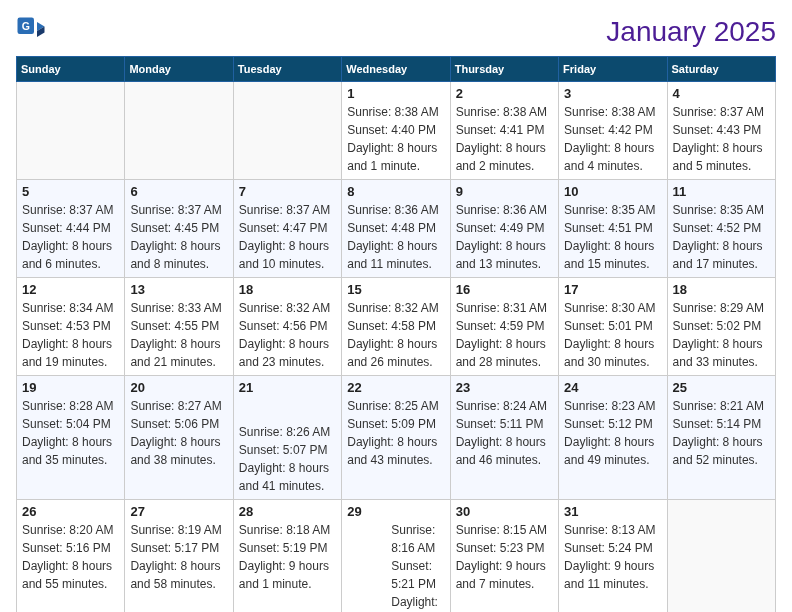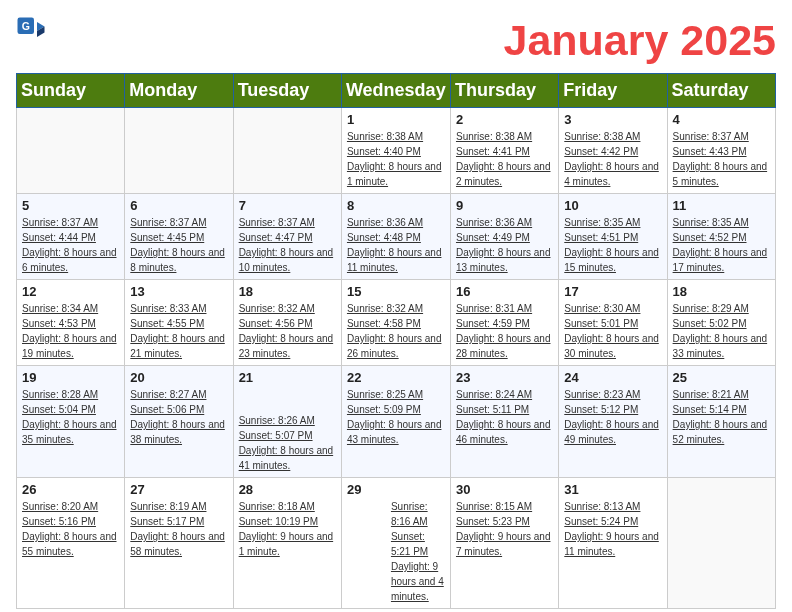--- a/index.html
+++ b/index.html
@@ -22,37 +22,37 @@
       gap: 4px;
     }
     .logo-icon {
       width: 30px;
       height: 30px;
     }
     .title-block {
       text-align: right;
     }
     .month-title {
-      font-size: 43px;
-      font-weight: bold;
-      color: #ef4444;
+      font-size: 28px;
+      font-weight: normal;
+      color: #4c1d95;
     }
     .location {
       font-size: 15px;
       color: #444;
     }
     .calendar {
       width: 100%;
       border-collapse: collapse;
       border: 1px solid #ccc;
     }
     .calendar th {
-      background: #4d7c0f;
+      background: #0c4a6e;
       color: #fff;
-      font-size: 18px;
+      font-size: 11px;
       font-weight: bold;
       padding: 6px 4px;
       text-align: left;
       border: 1px solid #2060a0;
     }
     .calendar td {
       vertical-align: top;
       border: 1px solid #ccc;
       padding: 4px 5px;
       font-size: 11px;
@@ -65,24 +65,23 @@
       background: #f5f8ff;
     }
     .day-num {
       font-size: 13px;
       font-weight: bold;
       color: #222;
       display: block;
       margin-bottom: 2px;
     }
     .day-info {
-      font-size: 10px;
+      font-size: 12px;
       color: #333;
       line-height: 1.5;
-      text-decoration: underline;
     }
     .empty-cell {
       background: #f9f9f9 !important;
     }
   </style>
 </head>
 <body>
 
 <div class="header">
   <div class="logo">
@@ -281,21 +280,21 @@
         </td>
         <td>
           <span class="day-num">27</span>
           <div class="day-info" style="white-space: pre-line;">Sunrise: 8:19 AM
 Sunset: 5:17 PM
 Daylight: 8 hours and 58 minutes.</div>
         </td>
         <td>
           <span class="day-num">28</span>
           <div class="day-info" style="white-space: pre-line;">Sunrise: 8:18 AM
-Sunset: 10:19 PM
+Sunset: 5:19 PM
 Daylight: 9 hours and 1 minute.</div>
         </td>
         <td>
           <span class="day-num">29</span>
           <div class="day-info" style="white-space: pre-line; margin-left: 44px;">Sunrise: 8:16 AM
 Sunset: 5:21 PM
 Daylight: 9 hours and 4 minutes.</div>
         </td>
         <td>
           <span class="day-num">30</span>

